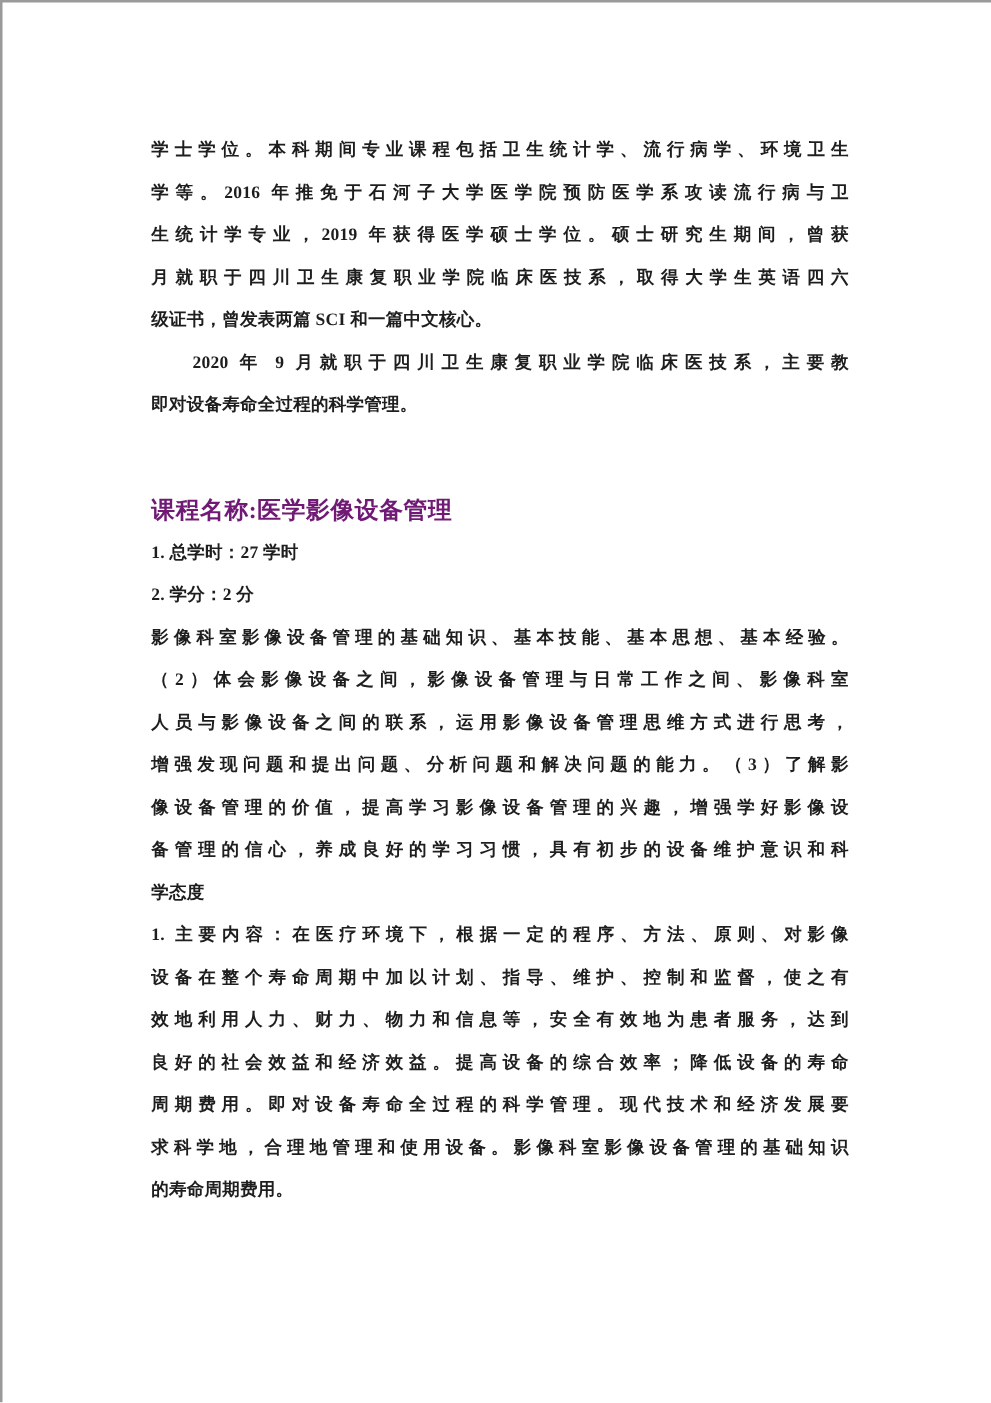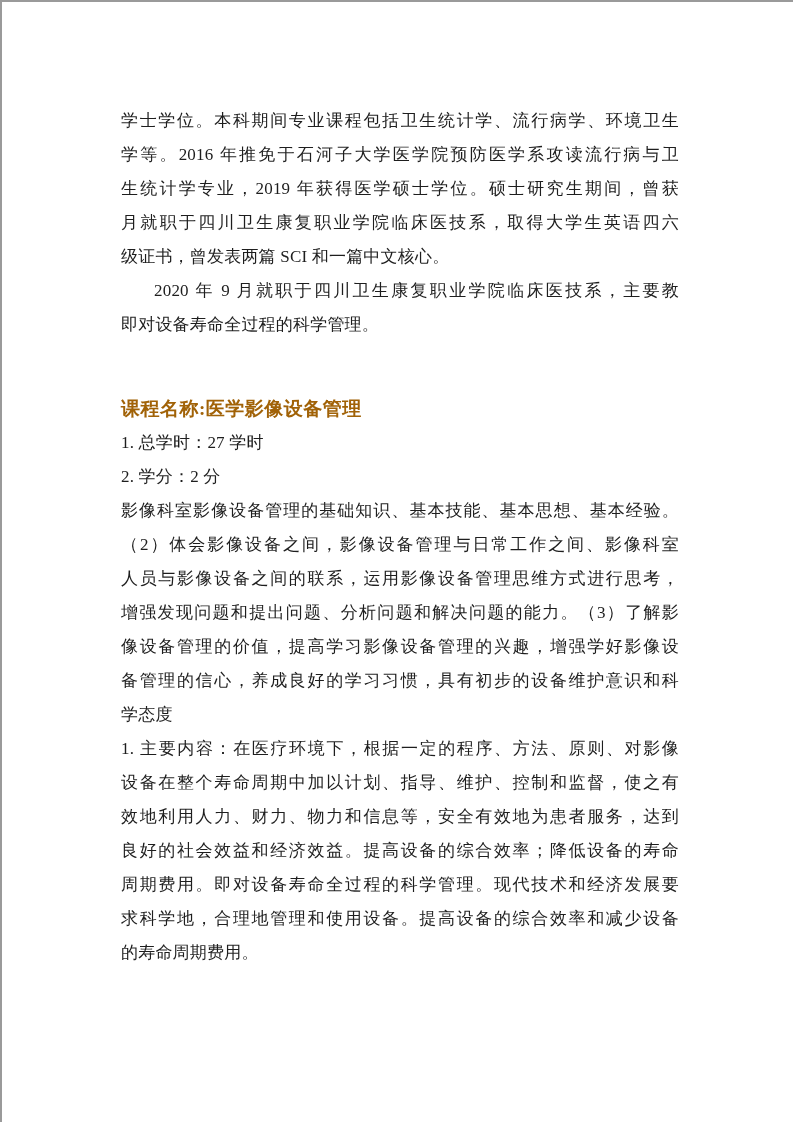--- a/index.html
+++ b/index.html
@@ -21,41 +21,42 @@
   }
   .content {
     position: absolute;
     left: 119px;
     top: 102px;
     width: 558px;
   }
   .line {
     height: 34px;
     line-height: 34px;
-    font-size: 17px;
+    font-size: 14px;
     white-space: nowrap;
     text-align: justify;
     text-align-last: left;
     text-justify: inter-character;
     letter-spacing: 0.2px;
+    font-weight: bold;
   }
   .line.fill {
     text-align-last: justify;
   }
   .line.indent {
     text-indent: 33px;
   }
   .course-heading {
     margin: 50px 0 0 0;
     height: 34px;
     line-height: 34px;
     font-size: 19px;
     font-weight: 700;
     letter-spacing: 0.5px;
-    color: #a16207;
+    color: #701a75;
   }
   .para {
     margin: 0;
   }
 </style>
 </head>
 <body>
 
 <div class="page">
   <div class="content">
@@ -90,19 +91,19 @@
           <div class="line fill">像设备管理的价值，提高学习影像设备管理的兴趣，增强学好影像设</div>
           <div class="line fill">备管理的信心，养成良好的学习习惯，具有初步的设备维护意识和科</div>
           <div class="line">学态度</div>
         </div>
       <div class="para">
           <div class="line fill">1. 主要内容：在医疗环境下，根据一定的程序、方法、原则、对影像</div>
           <div class="line fill">设备在整个寿命周期中加以计划、指导、维护、控制和监督，使之有</div>
           <div class="line fill">效地利用人力、财力、物力和信息等，安全有效地为患者服务，达到</div>
           <div class="line fill">良好的社会效益和经济效益。提高设备的综合效率；降低设备的寿命</div>
           <div class="line fill">周期费用。即对设备寿命全过程的科学管理。现代技术和经济发展要</div>
-          <div class="line fill">求科学地，合理地管理和使用设备。提高设备的综合效率和减少设备</div>
+          <div class="line fill">求科学地，合理地管理和使用设备。影像科室影像设备管理的基础知识</div>
           <div class="line">的寿命周期费用。</div>
         </div>
     </section>
 
   </div>
 </div>
 
 </body></html>

